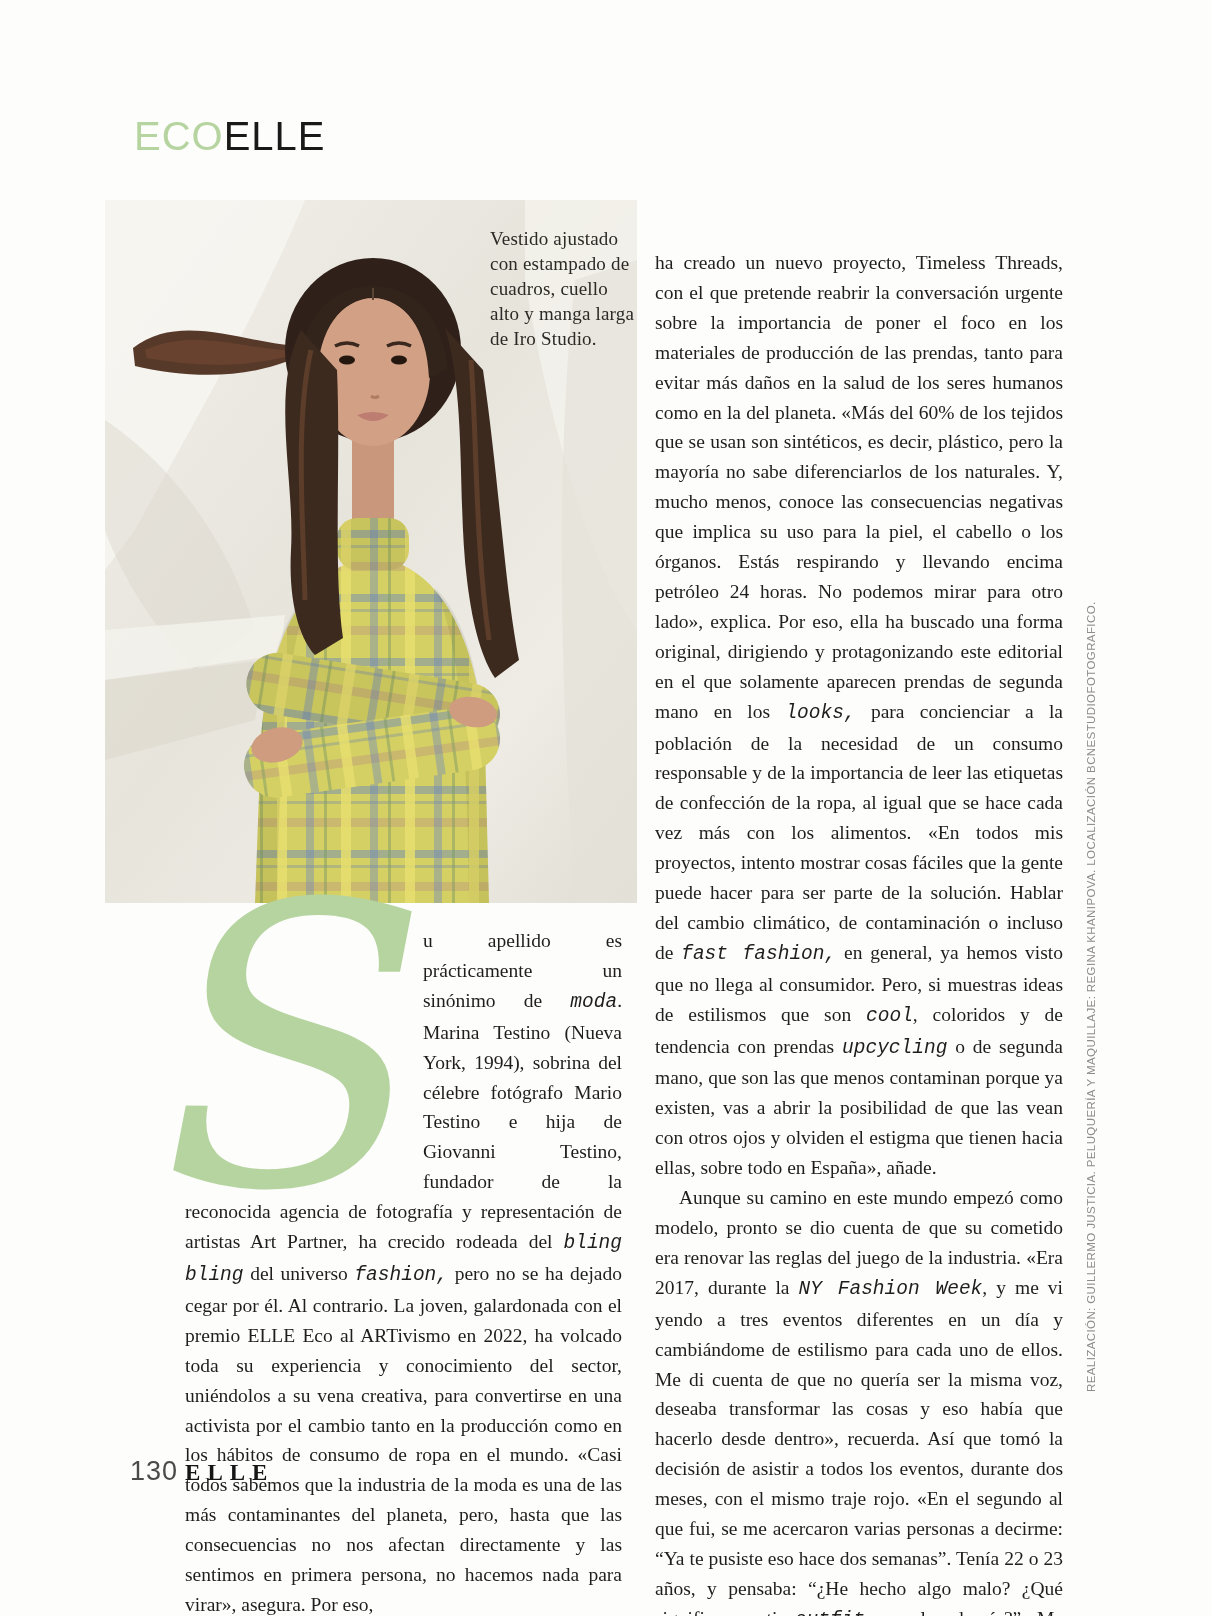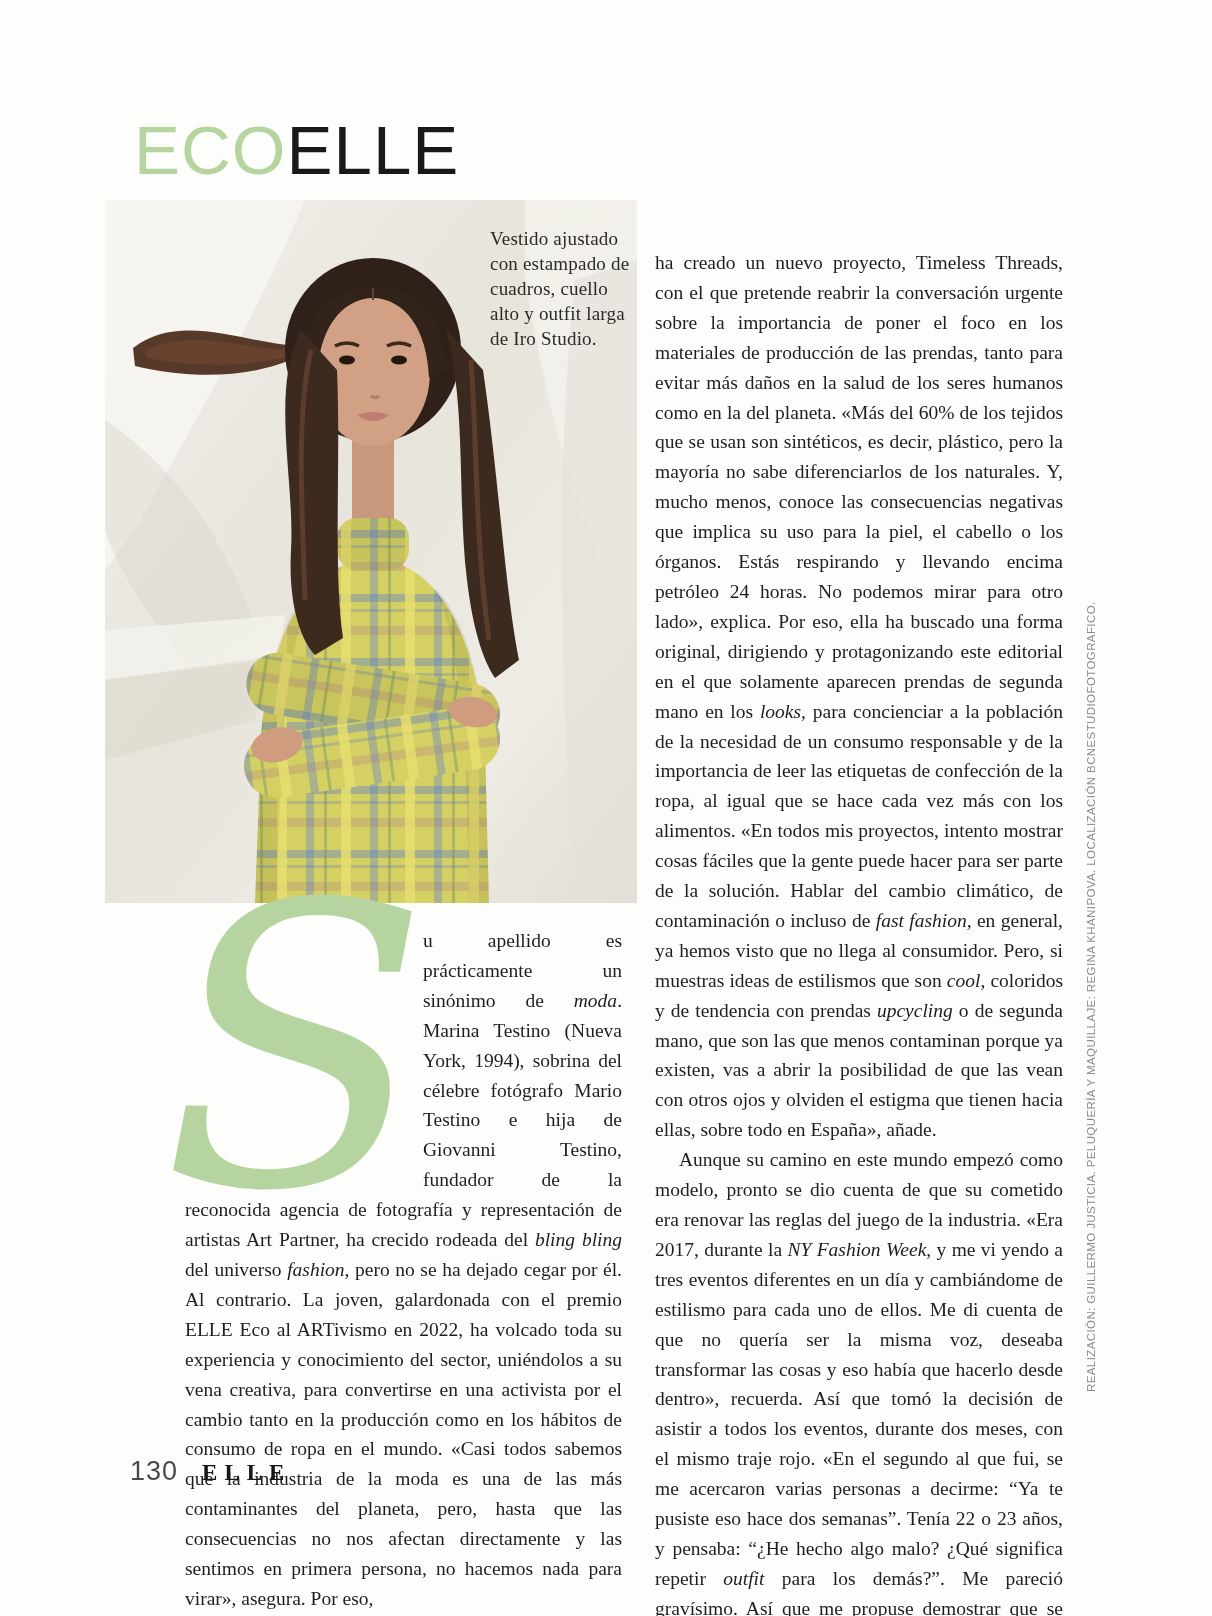--- a/index.html
+++ b/index.html
@@ -1,52 +1,52 @@
 <!DOCTYPE html>
 <html lang="es" style="--accent-green: #b6d4a0; --sweater-yellow: #d4d063; --plaid-blue: #6884c0; --text-dark: #1f1e1c; --credit-gray: #8d8c88;"><head>
 <meta charset="utf-8">
 <style>
   html,body{margin:0;padding:0;background:#ffffff;}
   .page{position:relative;width:1212px;height:1616px;background:#fdfdfb;overflow:hidden;
         font-family:"Liberation Serif",serif;}
 
   
   .logo{position:absolute;left:134px;top:116px;line-height:1;
-        font-family:"Liberation Sans",sans-serif;font-weight:300;font-size:69px;letter-spacing:1px;}
+        font-family:"Liberation Sans",sans-serif;font-weight:300;font-size:40px;letter-spacing:1px;}
   .logo-eco{color:var(--accent-green,#b6d4a0);}
   .logo-elle{color:#191919;}
 
   
   .photo{position:absolute;left:105px;top:200px;width:532px;height:703px;margin:0;}
   .photo svg{display:block;}
   .caption{position:absolute;left:385px;top:26px;width:152px;
            font-size:19px;line-height:25px;letter-spacing:.2px;color:#2c2a26;}
 
   
   .dropcap{position:absolute;left:162px;top:854px;z-index:2;
            font-family:"DejaVu Serif",serif;font-style:italic;font-weight:400;
            font-size:390px;line-height:1;color:var(--accent-green,#b6d4a0);}
 
   
   .col-left{position:absolute;left:185px;top:926px;width:437px;}
   .col-right{position:absolute;left:655px;top:248px;width:408px;}
   .dropcap-spacer{float:left;width:238px;height:268px;}
   .body{margin:0;font-size:19.5px;line-height:29.9px;text-align:justify;
         color:var(--text-dark,#1f1e1c);hyphens:auto;}
-  .body i{font-style:italic;}
+  .body i{font-style:italic;font-family:Liberation Mono, monospace;}
   .indent{text-indent:24px;}
 
   
   .credits{position:absolute;left:1085px;top:1392px;width:640px;white-space:nowrap;
            transform-origin:0 0;transform:rotate(-90deg);
            font-family:"Liberation Sans",sans-serif;font-size:11.5px;letter-spacing:.4px;
            color:var(--credit-gray,#8d8c88);}
 
   
-  .pagefoot{position:absolute;left:130px;top:1456px;display:flex;align-items:baseline;gap:24px;}
+  .pagefoot{position:absolute;left:130px;top:1456px;display:flex;align-items:baseline;gap:7px;}
   .pagenum{font-family:"Liberation Sans",sans-serif;font-weight:300;font-size:27px;
            letter-spacing:1px;color:#4a4a48;}
   .footlogo{font-family:"Liberation Serif",serif;font-weight:700;font-size:23px;
             letter-spacing:7px;color:#161616;}
 </style>
 </head>
 <body>
 
 <div class="page">
 
@@ -114,21 +114,21 @@
         </g>
 
         <g>
           <path d="M196,130 C165,190 190,280 186,350 C183,405 196,440 210,455 L238,438 C228,370 236,260 232,170 Z" fill="#3c2a1f"></path>
           <path d="M340,128 C362,200 352,300 362,380 C368,430 378,460 390,478 L414,460 C400,390 394,280 378,170 Z" fill="#3c2a1f"></path>
           <path d="M206,150 C190,220 198,320 200,400" stroke="#5c3d2a" stroke-width="5" fill="none"></path>
           <path d="M366,160 C372,240 370,340 384,440" stroke="#5c3d2a" stroke-width="5" fill="none"></path>
         </g>
       </g>
     </svg>
-    <figcaption class="caption">Vestido ajustado con estampado de cuadros, cuello alto y outfit larga de Iro Studio.</figcaption>
+    <figcaption class="caption">Vestido ajustado con estampado de cuadros, cuello alto y manga larga de Iro Studio.</figcaption>
   </figure>
 
   <span class="dropcap">S</span>
 
   <div class="col-left">
     <div class="dropcap-spacer"></div>
     <p class="body">u apellido es prácticamente un sinónimo de <i>moda</i>. Marina Testino (Nueva York, 1994), sobrina del célebre fotógrafo Mario Testino e hija de Giovanni Testino, fundador de la reconocida agencia de fotografía y representación de artistas Art Partner, ha crecido rodeada del <i>bling bling</i> del universo <i>fashion,</i> pero no se ha dejado cegar por él. Al contrario. La joven, galardonada con el premio ELLE Eco al ARTivismo en 2022, ha volcado toda su experiencia y conocimiento del sector, uniéndolos a su vena creativa, para convertirse en una activista por el cambio tanto en la producción como en los hábitos de consumo de ropa en el mundo. «Casi todos sabemos que la industria de la moda es una de las más contaminantes del planeta, pero, hasta que las consecuencias no nos afectan directamente y las sentimos en primera persona, no hacemos nada para virar», asegura. Por eso,</p>
   </div>
 
   <div class="col-right">

